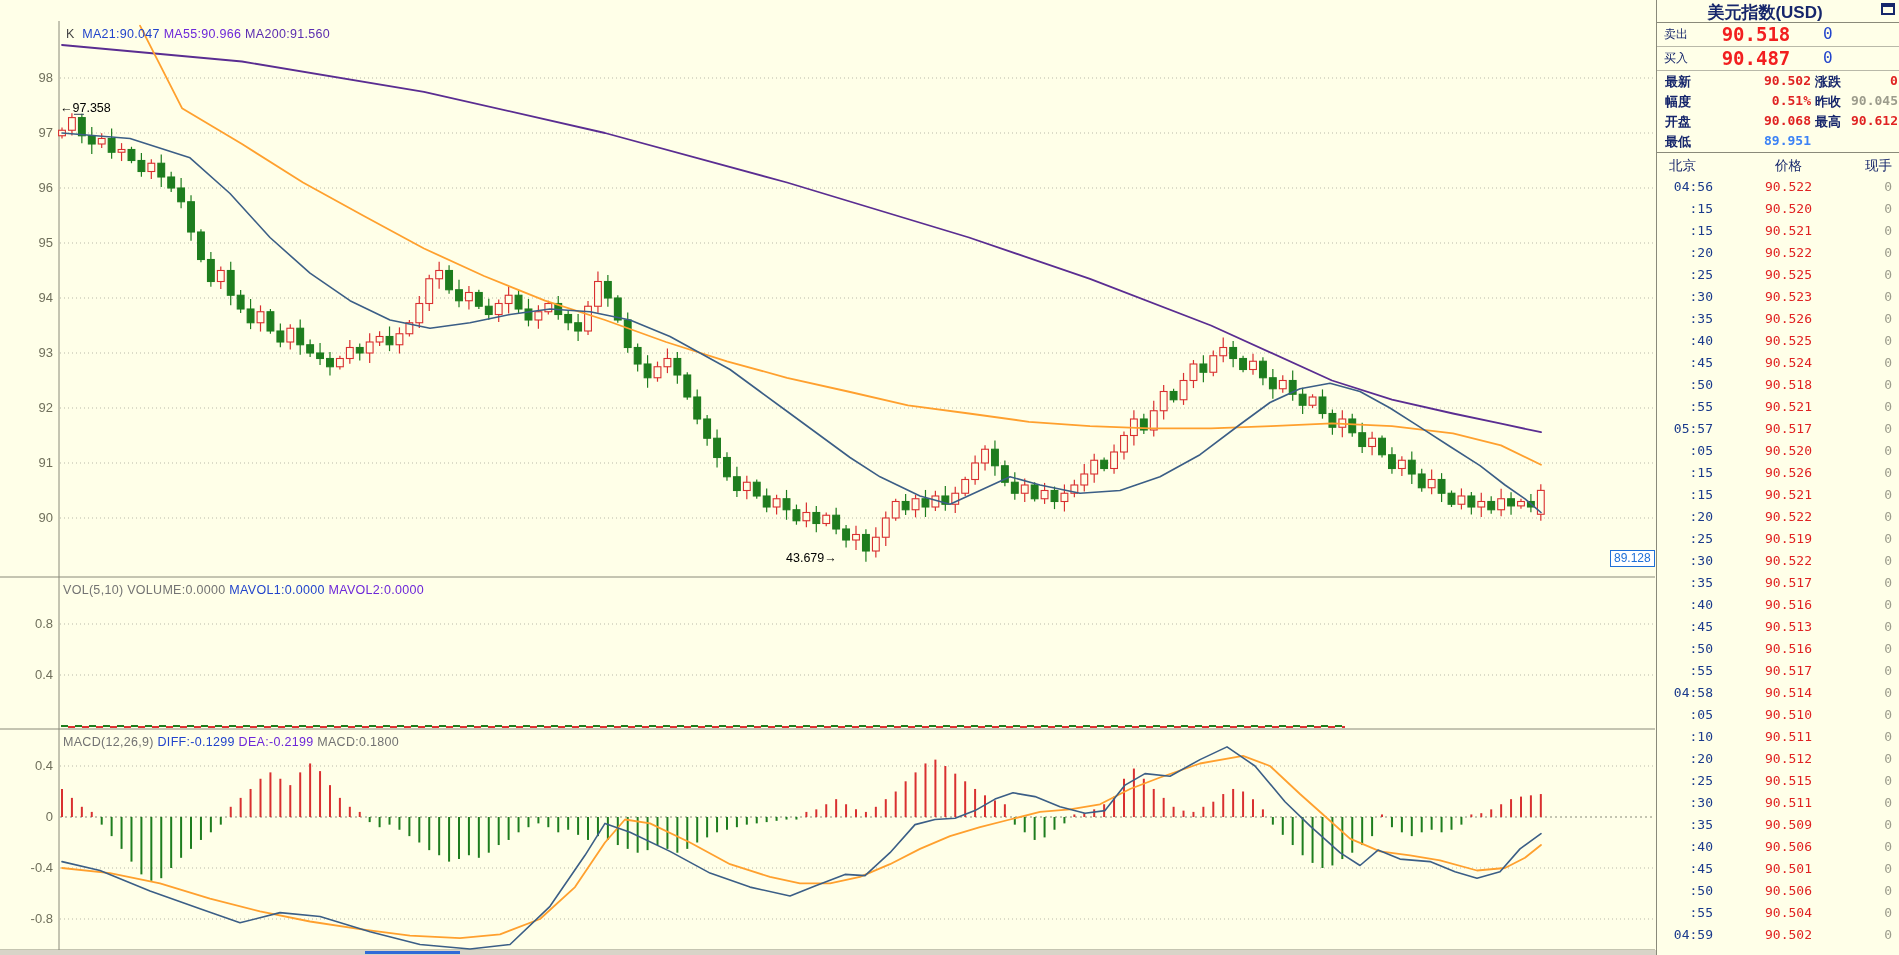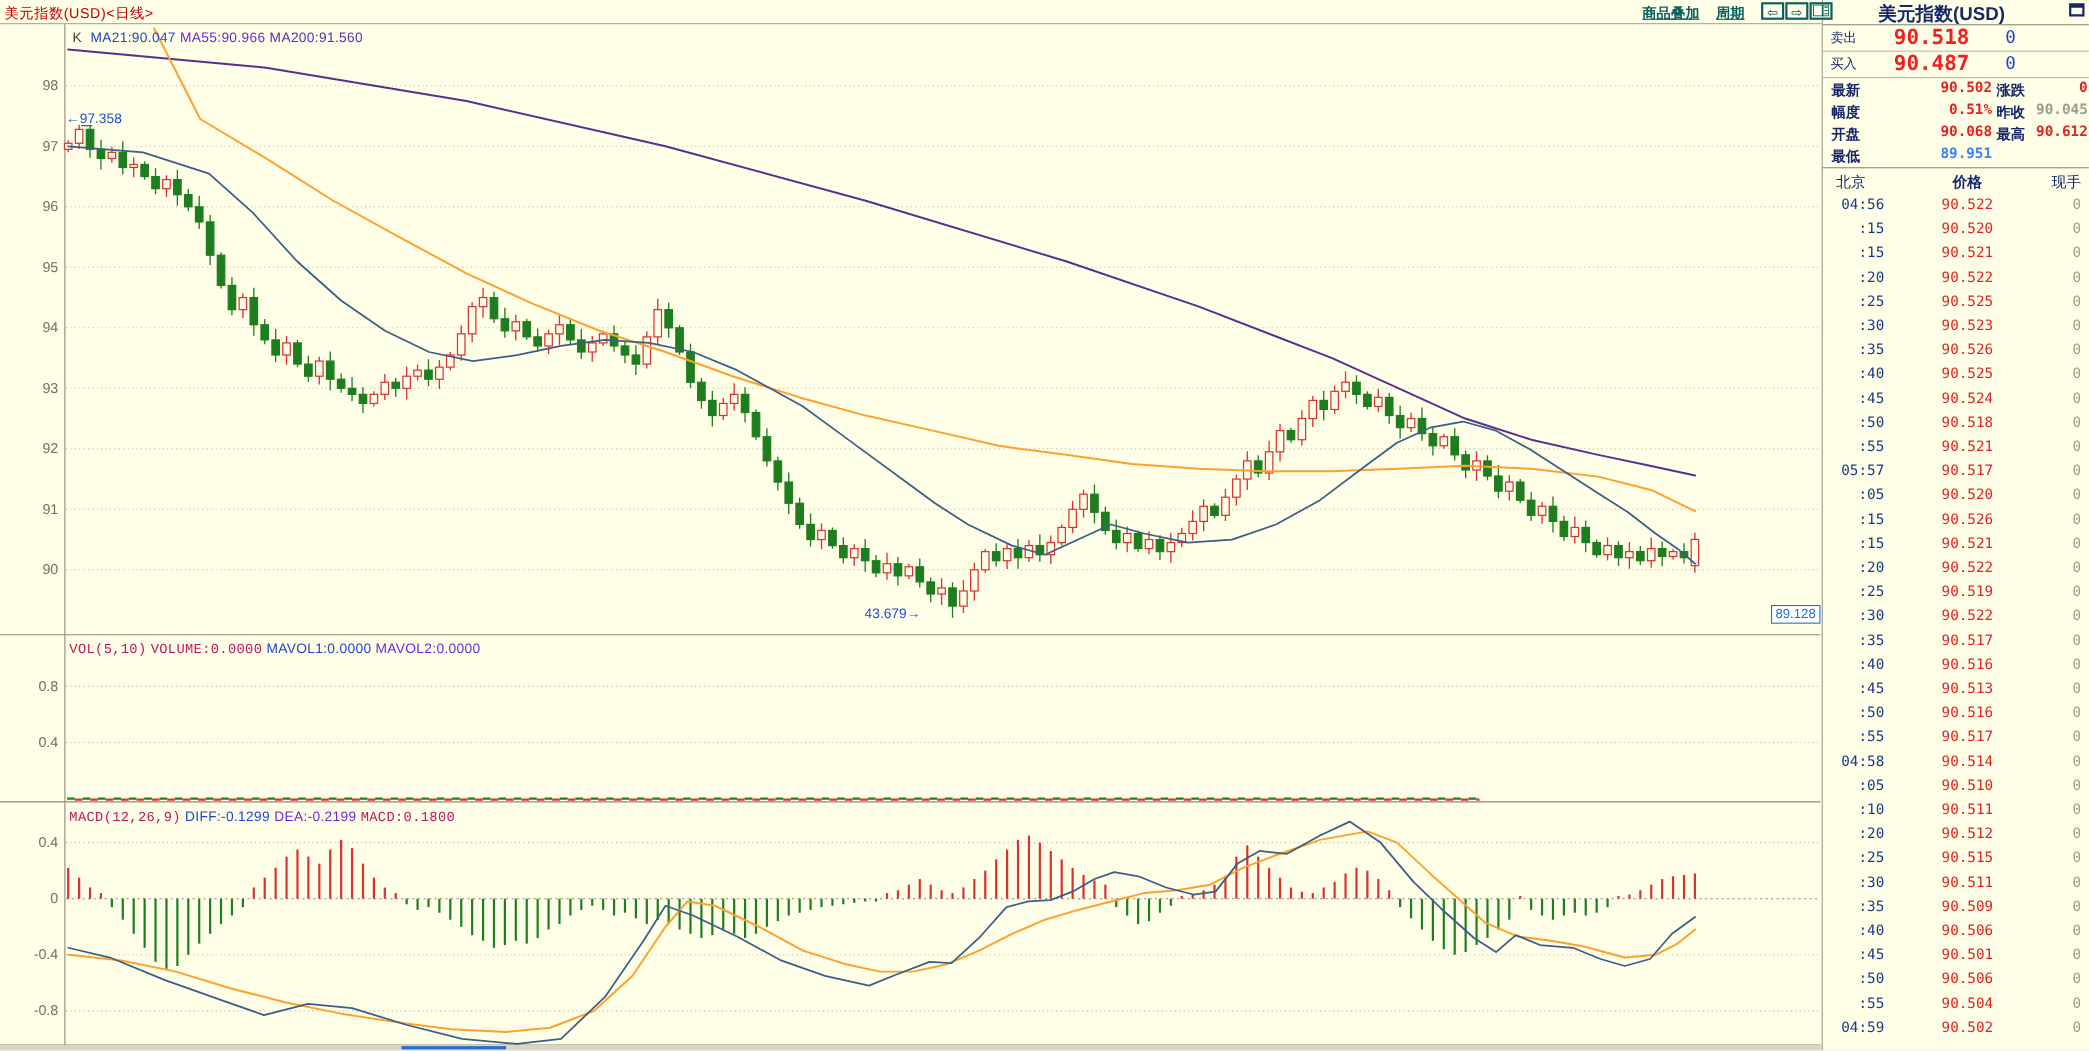--- a/index.html
+++ b/index.html
@@ -17,22 +17,22 @@
   #icon-split{left:1645px;}
   svg#chart{position:absolute;left:0;top:0;z-index:1;}
   .pane-legend{position:absolute;z-index:4;font-size:12.5px;white-space:nowrap;letter-spacing:0.3px;}
   #legend-main{left:66px;top:27px;}
   #legend-vol{left:63px;top:583px;}
   #legend-macd{left:63px;top:735px;}
   .lg-k{color:#444;}
   .lg-blue{color:#2244cc;}
   .lg-orange{color:#6d28d9;}
   .lg-purple{color:#5b2db0;}
-  .lg-gray{color:#be185d;font-family:Liberation Mono, monospace;}
-  .annot{position:absolute;z-index:4;font-size:12.5px;color:#1d4ed8;white-space:nowrap;}
+  .lg-gray{color:#737373;}
+  .annot{position:absolute;z-index:4;font-size:12.5px;color:#000000;white-space:nowrap;}
   #annot-high{left:60px;top:101px;}
   #annot-low{left:786px;top:551px;}
   #price-tag{position:absolute;left:1610px;top:550px;z-index:4;background:#ffffff;border:1px solid #1e6fd8;color:#1e6fd8;font-size:12px;padding:0 3px;line-height:15px;}
   #bottom-strip{position:absolute;left:0;top:950px;width:1656px;height:5px;background:#d8d4c8;z-index:3;}
   #bottom-thumb{position:absolute;left:365px;top:1px;width:95px;height:3px;background:#2f6bd8;}
   
   #panel{position:absolute;left:1656px;top:0;width:243px;height:955px;background:#FFFFE8;border-left:1px solid #8a8a7a;box-sizing:border-box;}
   #panel-title-row{position:relative;height:22px;border-bottom:1px solid #8a8a7a;}
   #panel-title{position:absolute;left:0;right:26px;top:1px;text-align:center;font-size:17px;font-weight:bold;color:#16266b;}
   #restore-icon{position:absolute;right:4px;top:3px;width:14px;height:12px;border:2px solid #16266b;border-top-width:4px;cursor:pointer;box-sizing:border-box;background:#FFFFE8;}
@@ -54,36 +54,20 @@
   .tick-time{position:absolute;left:0;top:3px;width:56px;text-align:right;font-size:13px;color:#1a3a8c;font-family:"DejaVu Sans Mono",monospace;}
   .tick-price{position:absolute;left:60px;top:3px;width:95px;text-align:right;font-size:13px;color:#e02222;font-family:"DejaVu Sans Mono",monospace;}
   .tick-vol{position:absolute;right:7px;top:3px;font-size:13px;color:#9c9c8c;font-family:"DejaVu Sans Mono",monospace;}
 </style>
 </head>
 <body>
 
 <div id="app">
 
   <div id="chart-wrap">
-    <div id="titlebar">
-      <span id="chart-title">美元指数(USD)&lt;日线&gt;</span>
-      <span id="link-overlay" class="tb-link">商品叠加</span>
-      <span id="link-period" class="tb-link">周期</span>
-      <span id="icon-left" class="icon-box">⇦</span>
-      <span id="icon-right" class="icon-box">⇨</span>
-      <span id="icon-split" class="icon-box">
-        <svg width="15" height="11" viewBox="0 0 15 11">
-          <rect x="0.5" y="0.5" width="14" height="10" fill="none" stroke="#0a6060"></rect>
-          <line x1="9" y1="0" x2="9" y2="11" stroke="#0a6060" stroke-width="1.5"></line>
-          <line x1="10.5" y1="2.5" x2="13.5" y2="2.5" stroke="#0a6060"></line>
-          <line x1="10.5" y1="5.5" x2="13.5" y2="5.5" stroke="#0a6060"></line>
-          <line x1="10.5" y1="8.5" x2="13.5" y2="8.5" stroke="#0a6060"></line>
-        </svg>
-      </span>
-    </div>
 
     <svg id="chart" width="1656" height="955" viewBox="0 0 1656 955">
         <rect x="0" y="0" width="1656" height="955" fill="#FFFFE8"></rect>
         <line x1="60" y1="518" x2="1655" y2="518" stroke="#b9b9a9" stroke-dasharray="1 3"></line>
         <text x="53" y="522" text-anchor="end" font-size="13" fill="#70705c">90</text>
         <line x1="60" y1="463" x2="1655" y2="463" stroke="#b9b9a9" stroke-dasharray="1 3"></line>
         <text x="53" y="467" text-anchor="end" font-size="13" fill="#70705c">91</text>
         <line x1="60" y1="408" x2="1655" y2="408" stroke="#b9b9a9" stroke-dasharray="1 3"></line>
         <text x="53" y="412" text-anchor="end" font-size="13" fill="#70705c">92</text>
         <line x1="60" y1="353" x2="1655" y2="353" stroke="#b9b9a9" stroke-dasharray="1 3"></line>
@@ -621,21 +605,21 @@
         <div class="stat-cell" style="left: 8px; top: 2px; width: 146px;"><span class="stat-label">最新</span><span class="stat-value v-red" style="left: 36px; right: 0px;">90.502</span></div>
         <div class="stat-cell" style="left: 158px; top: 2px; width: 80px;"><span class="stat-label">涨跌</span><span class="stat-value v-red" style="left: 36px; right: 0px; margin-left: 39px;">0.457</span></div>
         <div class="stat-cell" style="left: 8px; top: 22px; width: 146px;"><span class="stat-label">幅度</span><span class="stat-value v-red" style="left: 36px; right: 0px;">0.51%</span></div>
         <div class="stat-cell" style="left: 158px; top: 22px; width: 80px;"><span class="stat-label">昨收</span><span class="stat-value v-gray" style="left: 36px; right: 0px; text-align: right;">90.045</span></div>
         <div class="stat-cell" style="left: 8px; top: 42px; width: 146px;"><span class="stat-label">开盘</span><span class="stat-value v-red" style="left: 36px; right: 0px;">90.068</span></div>
         <div class="stat-cell" style="left: 158px; top: 42px; width: 80px;"><span class="stat-label">最高</span><span class="stat-value v-red" style="left: 36px; right: 0px;">90.612</span></div>
         <div class="stat-cell" style="left: 8px; top: 62px; width: 146px;"><span class="stat-label">最低</span><span class="stat-value v-green" style="left: 36px; right: 0px;">89.951</span></div>
       </div>
     <div id="list-header">
         <span class="lh" style="left: 12px;">北京</span>
-        <span class="lh" style="left: 118px; font-weight: bold;">价格</span>
+        <span class="lh" style="left: 118px;">价格</span>
         <span class="lh" style="left: 208px;">现手</span>
       </div>
     <div id="ticks">
         <div class="tick-row">
           <span class="tick-time">04:56</span>
           <span class="tick-price">90.522</span>
           <span class="tick-vol">0</span>
         </div>
         <div class="tick-row">
           <span class="tick-time">:15</span>

